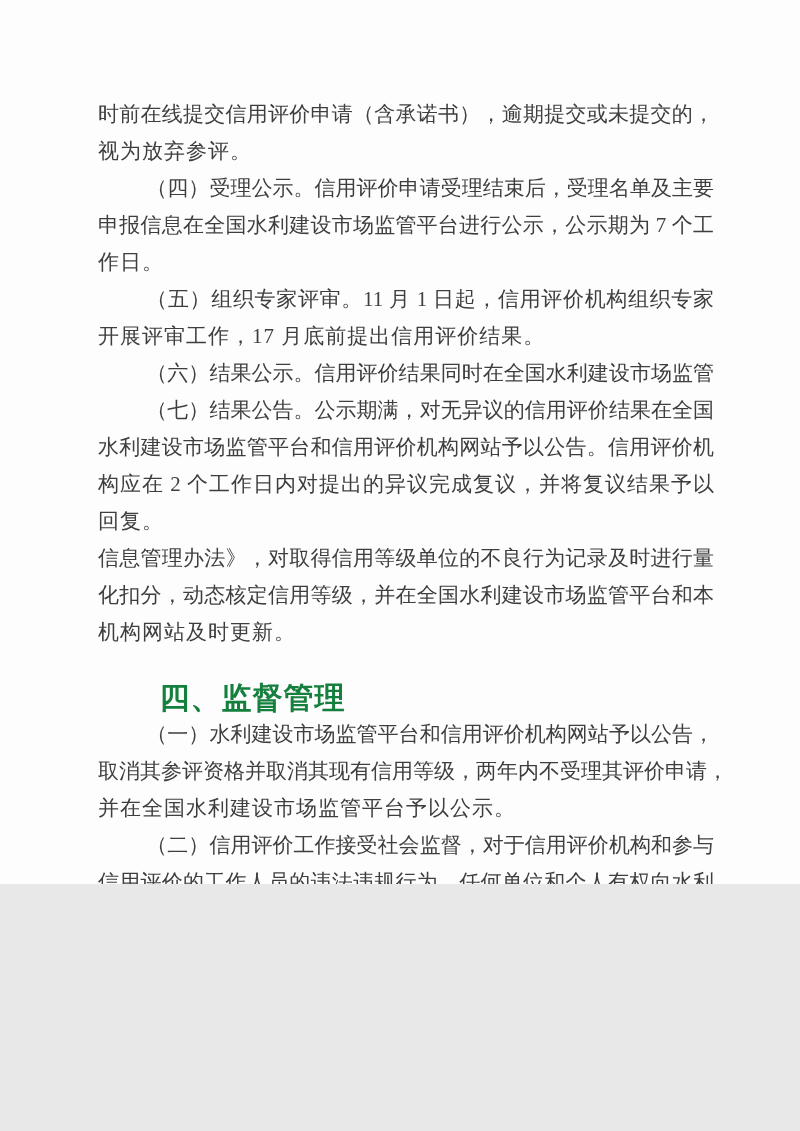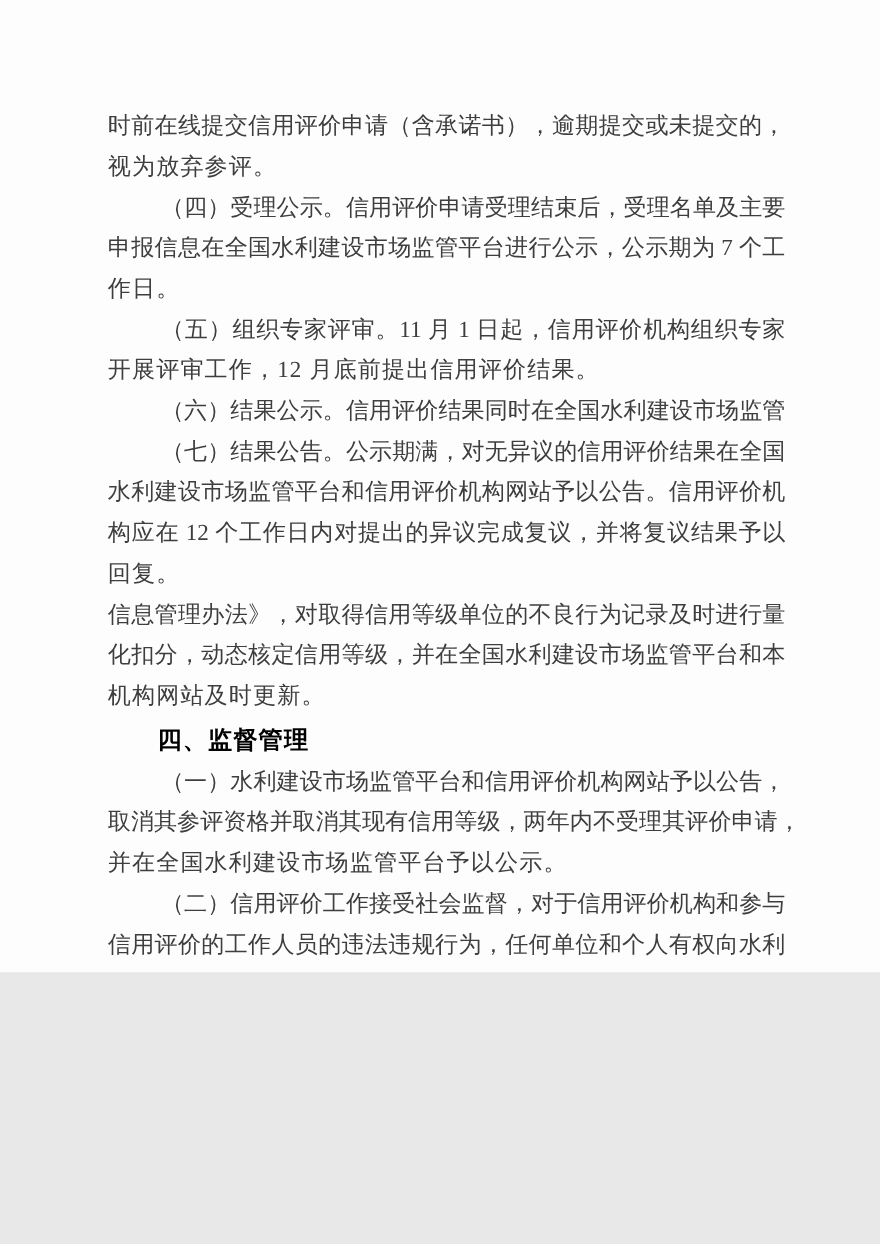--- a/index.html
+++ b/index.html
@@ -35,26 +35,26 @@
     text-align: left;
     text-align-last: left;
     letter-spacing: 1px;
   }
   .line.ind {
     text-indent: 2.3em;
   }
   .sec-heading {
     height: 37px;
     line-height: 37px;
-    margin-top: 4px;
+    margin-top: 28px;
     padding-left: 2.05em;
     font-family: "DejaVu Sans", "Liberation Sans", sans-serif;
     font-weight: bold;
-    font-size: 22px;
-    color: #000000;
+    font-size: 30px;
+    color: #15803d;
     letter-spacing: 1px;
     white-space: nowrap;
   }
   .page-number {
     position: absolute;
     top: 1054px;
     right: 72px;
     font-size: 16px;
     line-height: 24px;
     color: #8c8c8c;
@@ -69,27 +69,27 @@
   <div class="body-text">
 
     <div class="line">时前在线提交信用评价申请（含承诺书），逾期提交或未提交的，</div>
     <div class="line end">视为放弃参评。</div>
 
     <div class="line ind">（四）受理公示。信用评价申请受理结束后，受理名单及主要</div>
     <div class="line">申报信息在全国水利建设市场监管平台进行公示，公示期为 7 个工</div>
     <div class="line end">作日。</div>
 
     <div class="line ind">（五）组织专家评审。11 月 1 日起，信用评价机构组织专家</div>
-    <div class="line end">开展评审工作，12 月底前提出信用评价结果。</div>
+    <div class="line end">开展评审工作，17 月底前提出信用评价结果。</div>
 
     <div class="line ind">（六）结果公示。信用评价结果同时在全国水利建设市场监管</div>
 
     <div class="line ind">（七）结果公告。公示期满，对无异议的信用评价结果在全国</div>
     <div class="line">水利建设市场监管平台和信用评价机构网站予以公告。信用评价机</div>
-    <div class="line">构应在 12 个工作日内对提出的异议完成复议，并将复议结果予以</div>
+    <div class="line">构应在 2 个工作日内对提出的异议完成复议，并将复议结果予以</div>
     <div class="line end">回复。</div>
 
     <div class="line">信息管理办法》，对取得信用等级单位的不良行为记录及时进行量</div>
     <div class="line">化扣分，动态核定信用等级，并在全国水利建设市场监管平台和本</div>
     <div class="line end">机构网站及时更新。</div>
 
     <div class="sec-heading">四、监督管理</div>
 
     <div class="line ind">（一）水利建设市场监管平台和信用评价机构网站予以公告，</div>
     <div class="line">取消其参评资格并取消其现有信用等级，两年内不受理其评价申请，</div>

